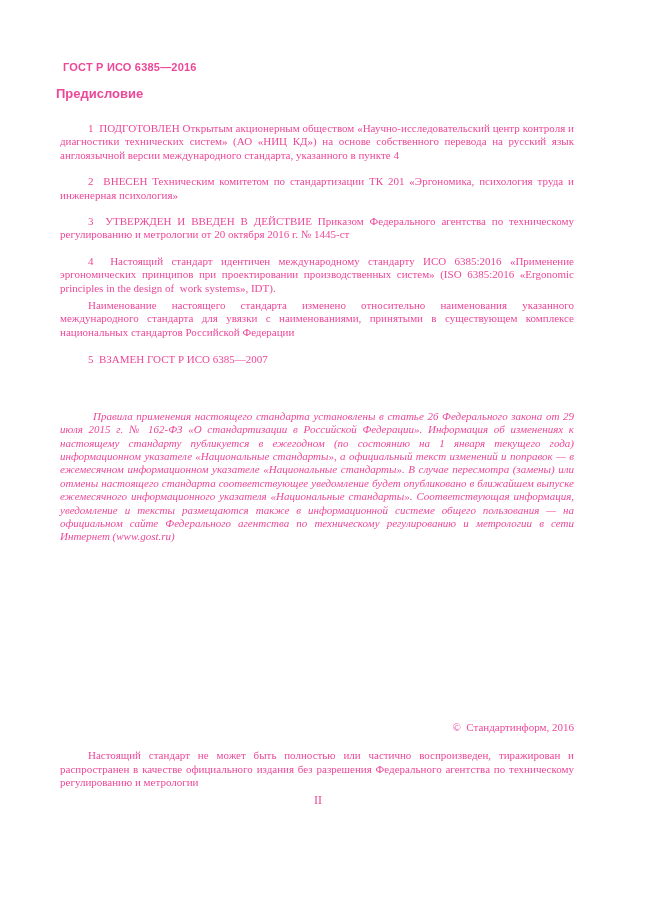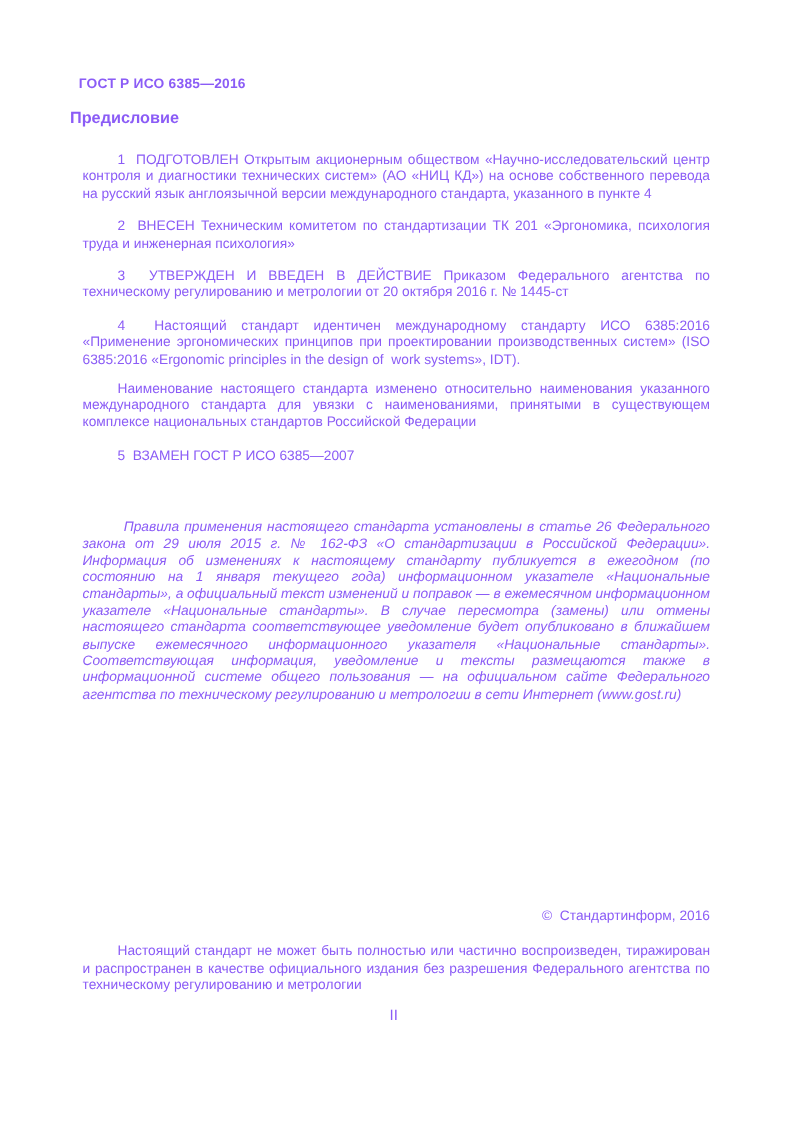--- a/index.html
+++ b/index.html
@@ -6,21 +6,21 @@
     margin: 0;
     padding: 0;
     background: #ffffff;
   }
   .page {
     position: relative;
     width: 630px;
     height: 913px;
     background: #ffffff;
     font-family: "Liberation Sans", "DejaVu Sans", sans-serif;
-    color: #8b5cf6;
+    color: #ec4899;
     overflow: hidden;
   }
   .content {
     position: absolute;
     left: 56px;
     right: 52px;
     top: 0;
   }
   .doc-header {
     margin-top: 61px;
@@ -29,25 +29,26 @@
     font-weight: bold;
     letter-spacing: 0.2px;
   }
   .doc-title {
     margin: 13px 0 0 0;
     text-align: left;
     font-size: 13px;
     font-weight: bold;
   }
   p {
-    margin: 10px;
+    margin: 4px;
     font-size: 11px;
     line-height: 13.4px;
     text-align: justify;
     text-indent: 28px;
+    font-family: Liberation Serif, serif;
   }
   p.first-item   { margin-top: 21px; }
   p.item         { margin-top: 13px; }
   p.note         { margin-top: 0; }
   p.last-item    { margin-top: 14px; text-align: left; }
   p.rules {
     margin-top: 43px;
     font-style: italic;
     text-indent: 33px;
   }

